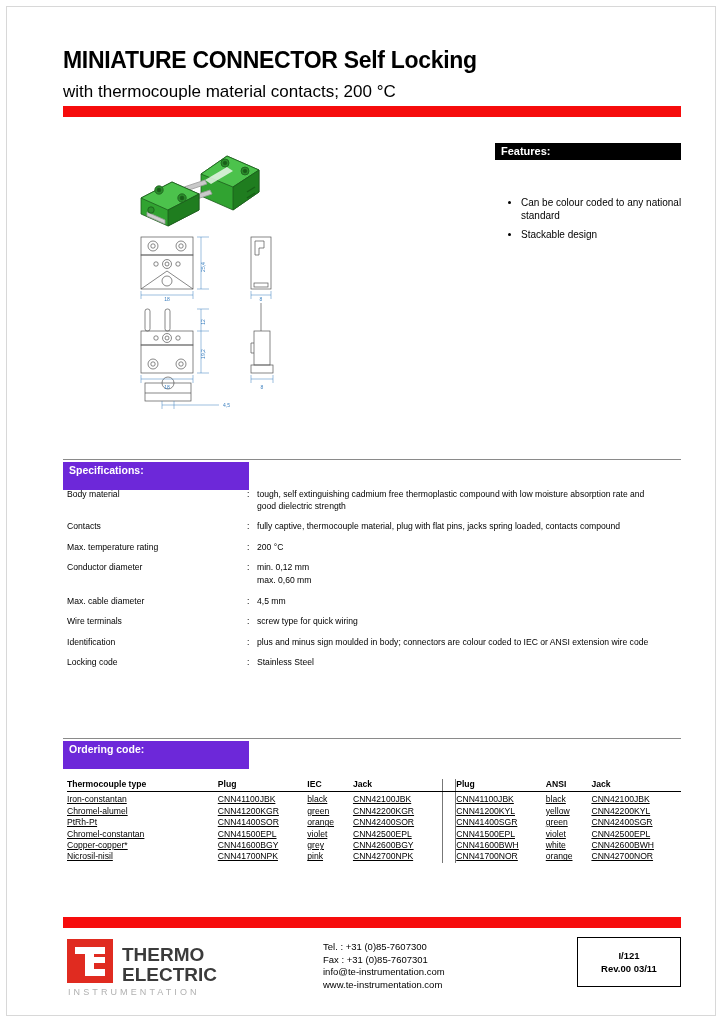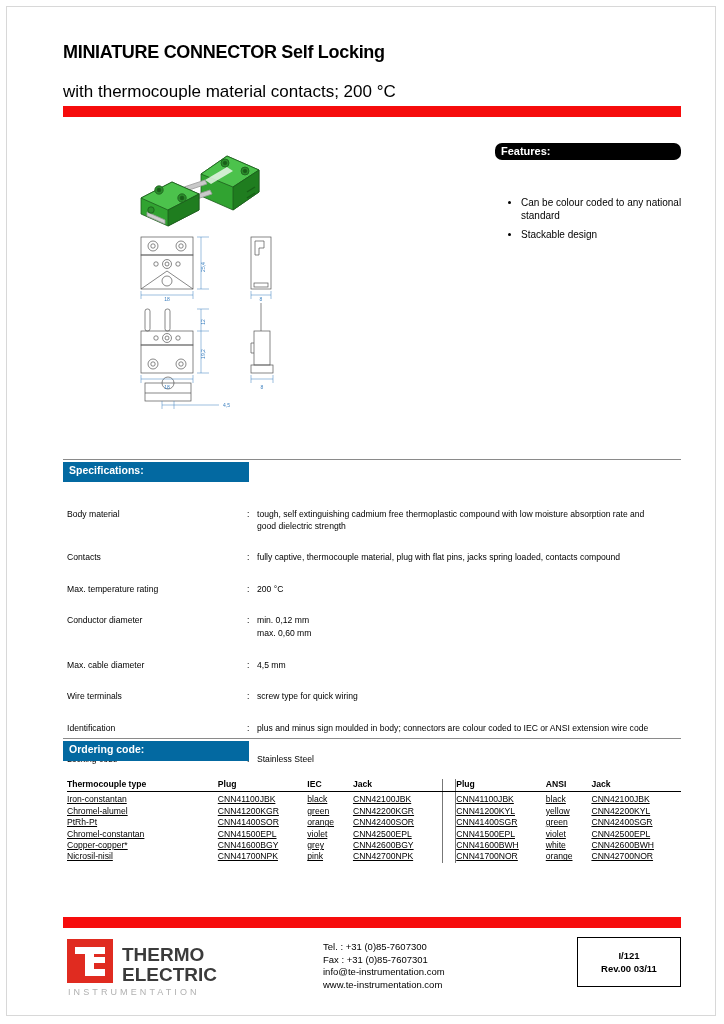--- a/index.html
+++ b/index.html
@@ -1,45 +1,45 @@
 <!DOCTYPE html>
 <html><head>
 <meta charset="utf-8">
 <style>
   html,body{margin:0;padding:0;background:#fff;}
   body{width:724px;height:1024px;font-family:"Liberation Sans",sans-serif;color:#000;position:relative;overflow:hidden;}
   .page{position:absolute;left:6px;top:6px;width:710px;height:1010px;border:1px solid #d8d8d8;box-sizing:border-box;background:#fff;}
   .inner{position:absolute;left:56px;top:0;width:618px;height:100%;}
 
   
-  .title{position:absolute;left:0;top:36px;font-size:18px;font-weight:bold;letter-spacing:-.3px;line-height:1;white-space:nowrap;}
+  .title{position:absolute;left:0;top:42px;font-size:23px;font-weight:bold;letter-spacing:-.3px;line-height:1;white-space:nowrap;}
   .subtitle{position:absolute;left:0;top:76px;font-size:17px;line-height:1;white-space:nowrap;}
   .redbar{position:absolute;left:0;top:99px;width:618px;height:11px;background:#f60c0c;}
 
   
-  .feat-hd{position:absolute;left:432px;top:136px;width:186px;height:17px;background:#000;border-radius:7px;}
+  .feat-hd{position:absolute;left:432px;top:136px;width:186px;height:17px;background:#000;}
   .feat-hd span{position:absolute;left:6px;top:2px;color:#fff;font-size:11px;font-weight:bold;}
   .feat-list{position:absolute;left:446px;top:190px;width:180px;font-size:10px;line-height:12.5px;margin:0;padding:0 0 0 12px;}
   .feat-list li{margin:0 0 7px 0;}
 
   
   .photo{position:absolute;left:64px;top:133px;width:140px;height:88px;}
 
   
   .cad{position:absolute;left:60px;top:224px;width:210px;height:190px;}
   .dim{fill:#3b7fbf;font-size:5px;font-family:"Liberation Sans",sans-serif;}
 
   
   .sec-rule{position:absolute;left:0;width:618px;height:1px;background:#8a8a8a;}
-  .sec-hd{position:absolute;left:0;height:20px;background:#0369a1;}
+  .sec-hd{position:absolute;left:0;height:28px;background:#6d28d9;}
   .sec-hd span{position:absolute;left:6px;top:2px;color:#fff;font-size:10.5px;font-weight:bold;}
 
   
   .specs{position:absolute;left:4px;top:482px;width:614px;font-size:8.6px;line-height:11.6px;}
-  .spec-row{display:flex;margin-bottom:9px;margin-top:20px;}
+  .spec-row{display:flex;margin-bottom:9px;}
   .spec-k{width:180px;flex:none;}
   .spec-c{width:10px;flex:none;}
   .spec-v{width:auto;max-width:404px;}
   .spec-v .l2{display:block;margin-top:1px;}
 
   
   .ord{position:absolute;left:4px;top:772px;width:614px;font-size:8.6px;line-height:11.4px;}
   .ord table{border-collapse:collapse;}
   .ord th{font-weight:bold;text-align:left;padding:0 0 1px 0;border-bottom:1px solid #000;white-space:nowrap;margin-left:34px;}
   .ord td{padding:0;white-space:nowrap;vertical-align:top;text-decoration:underline;}

